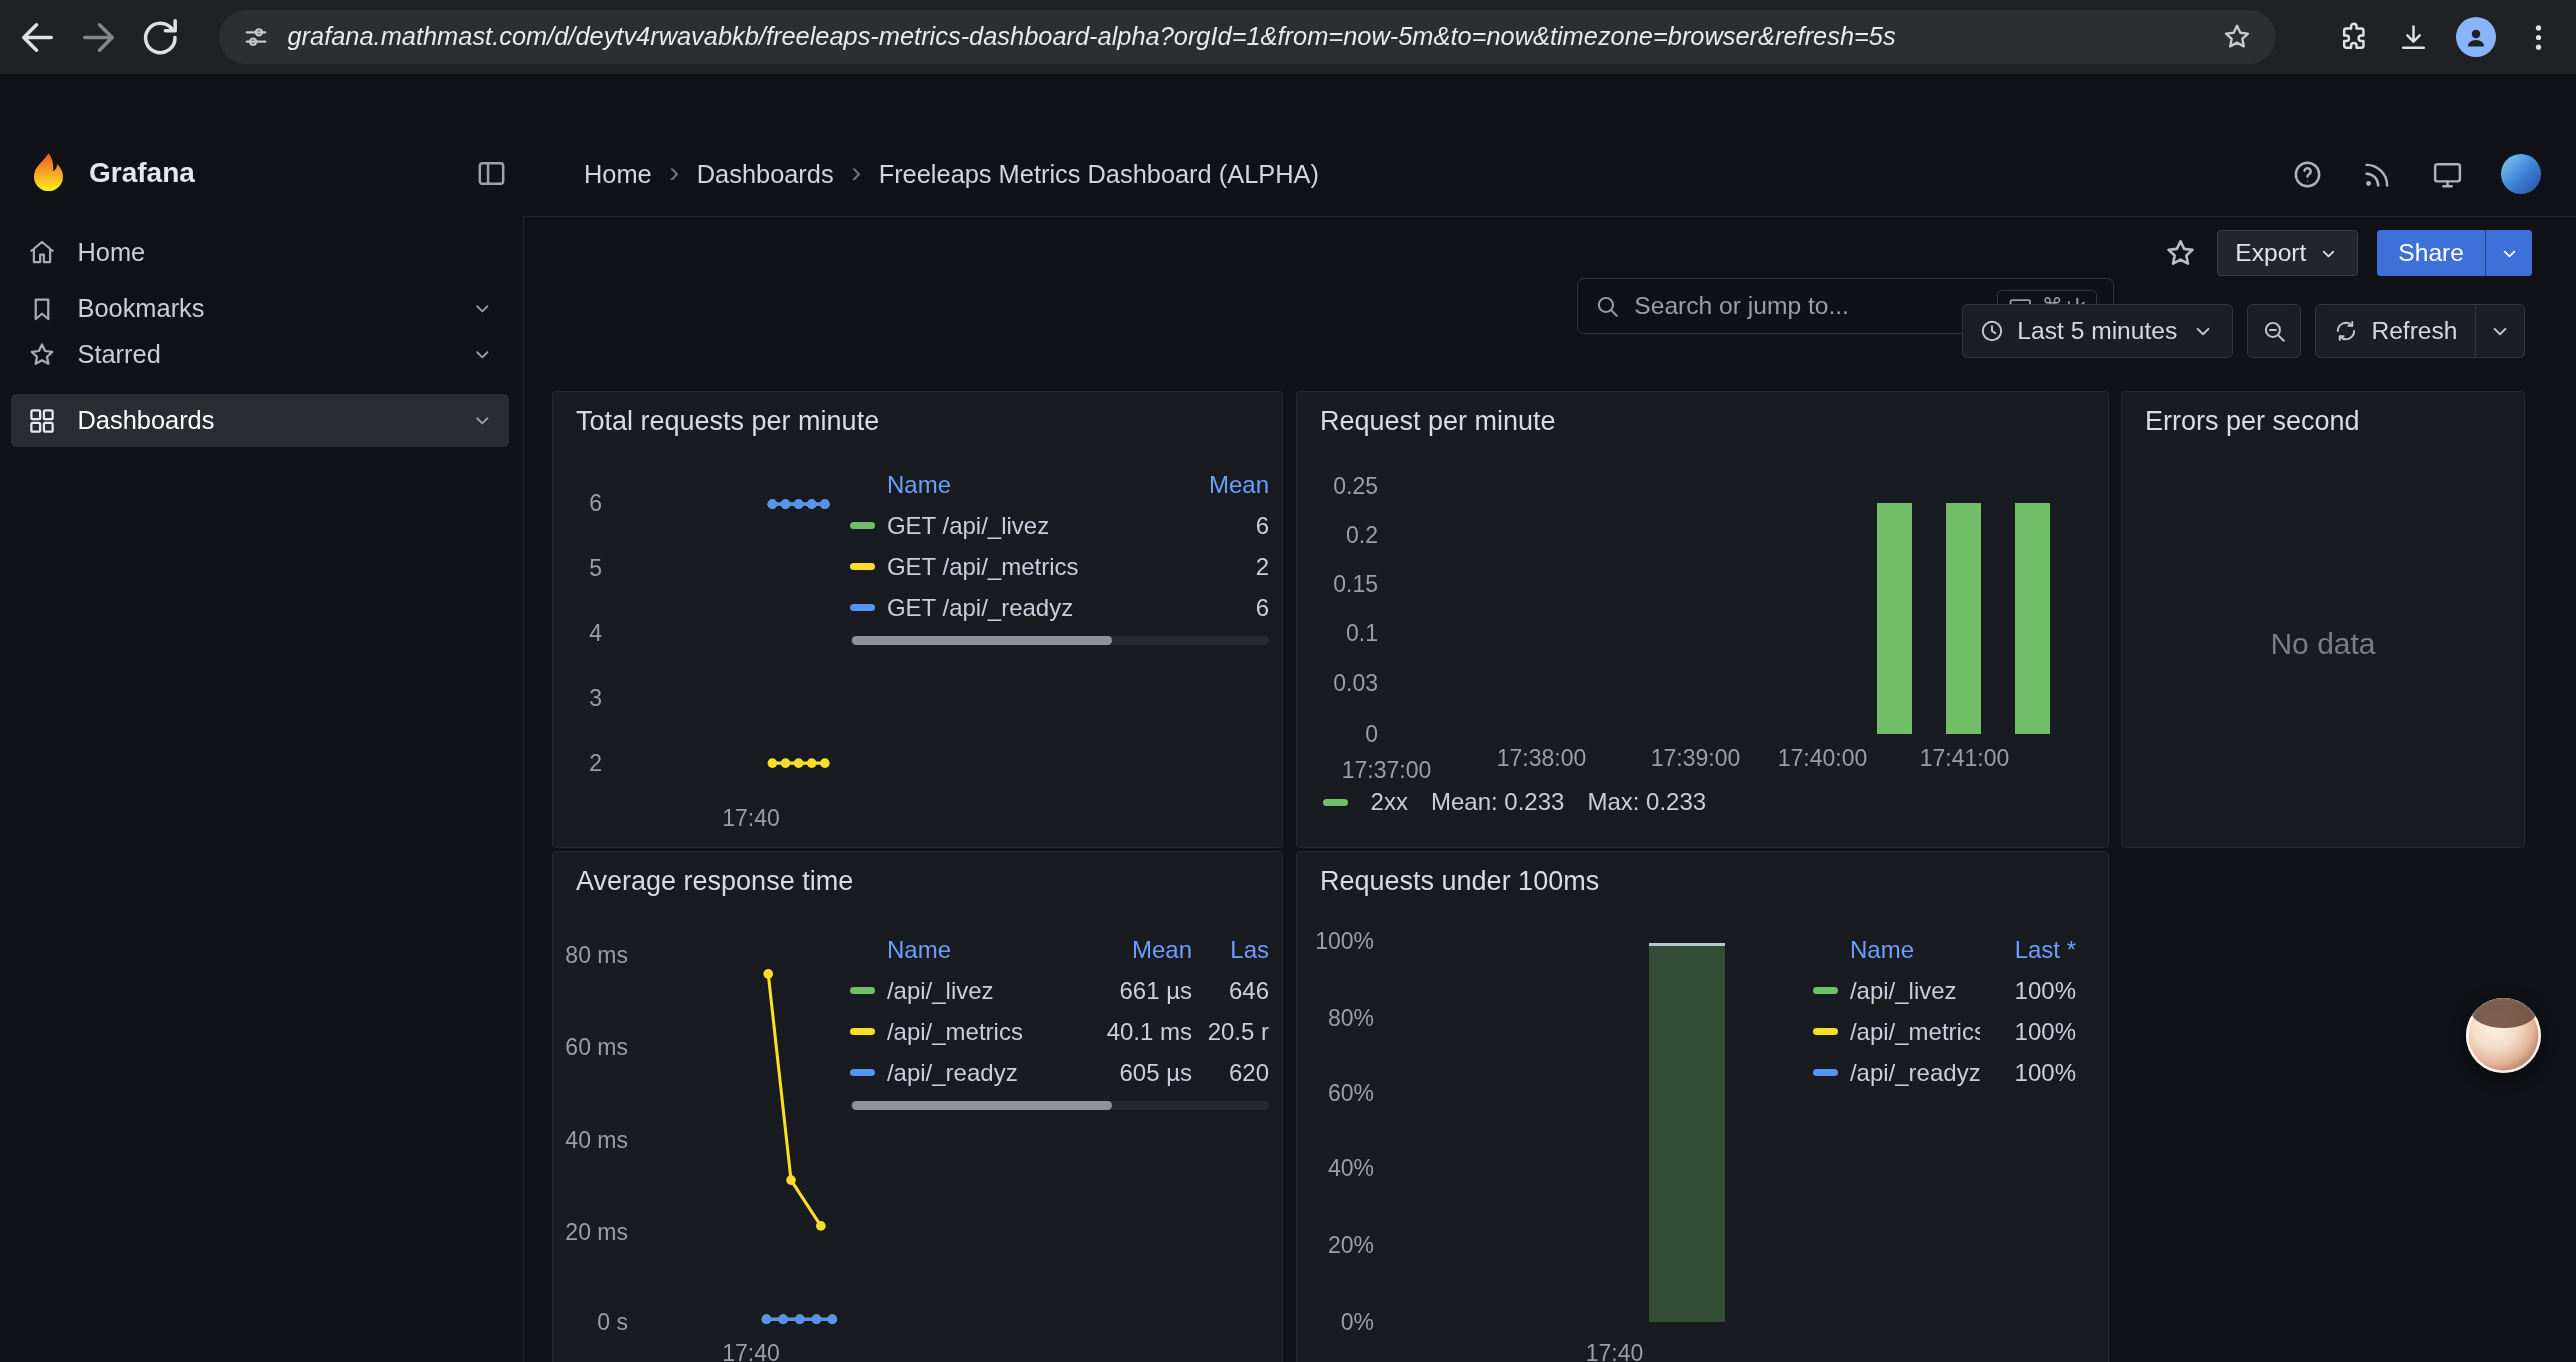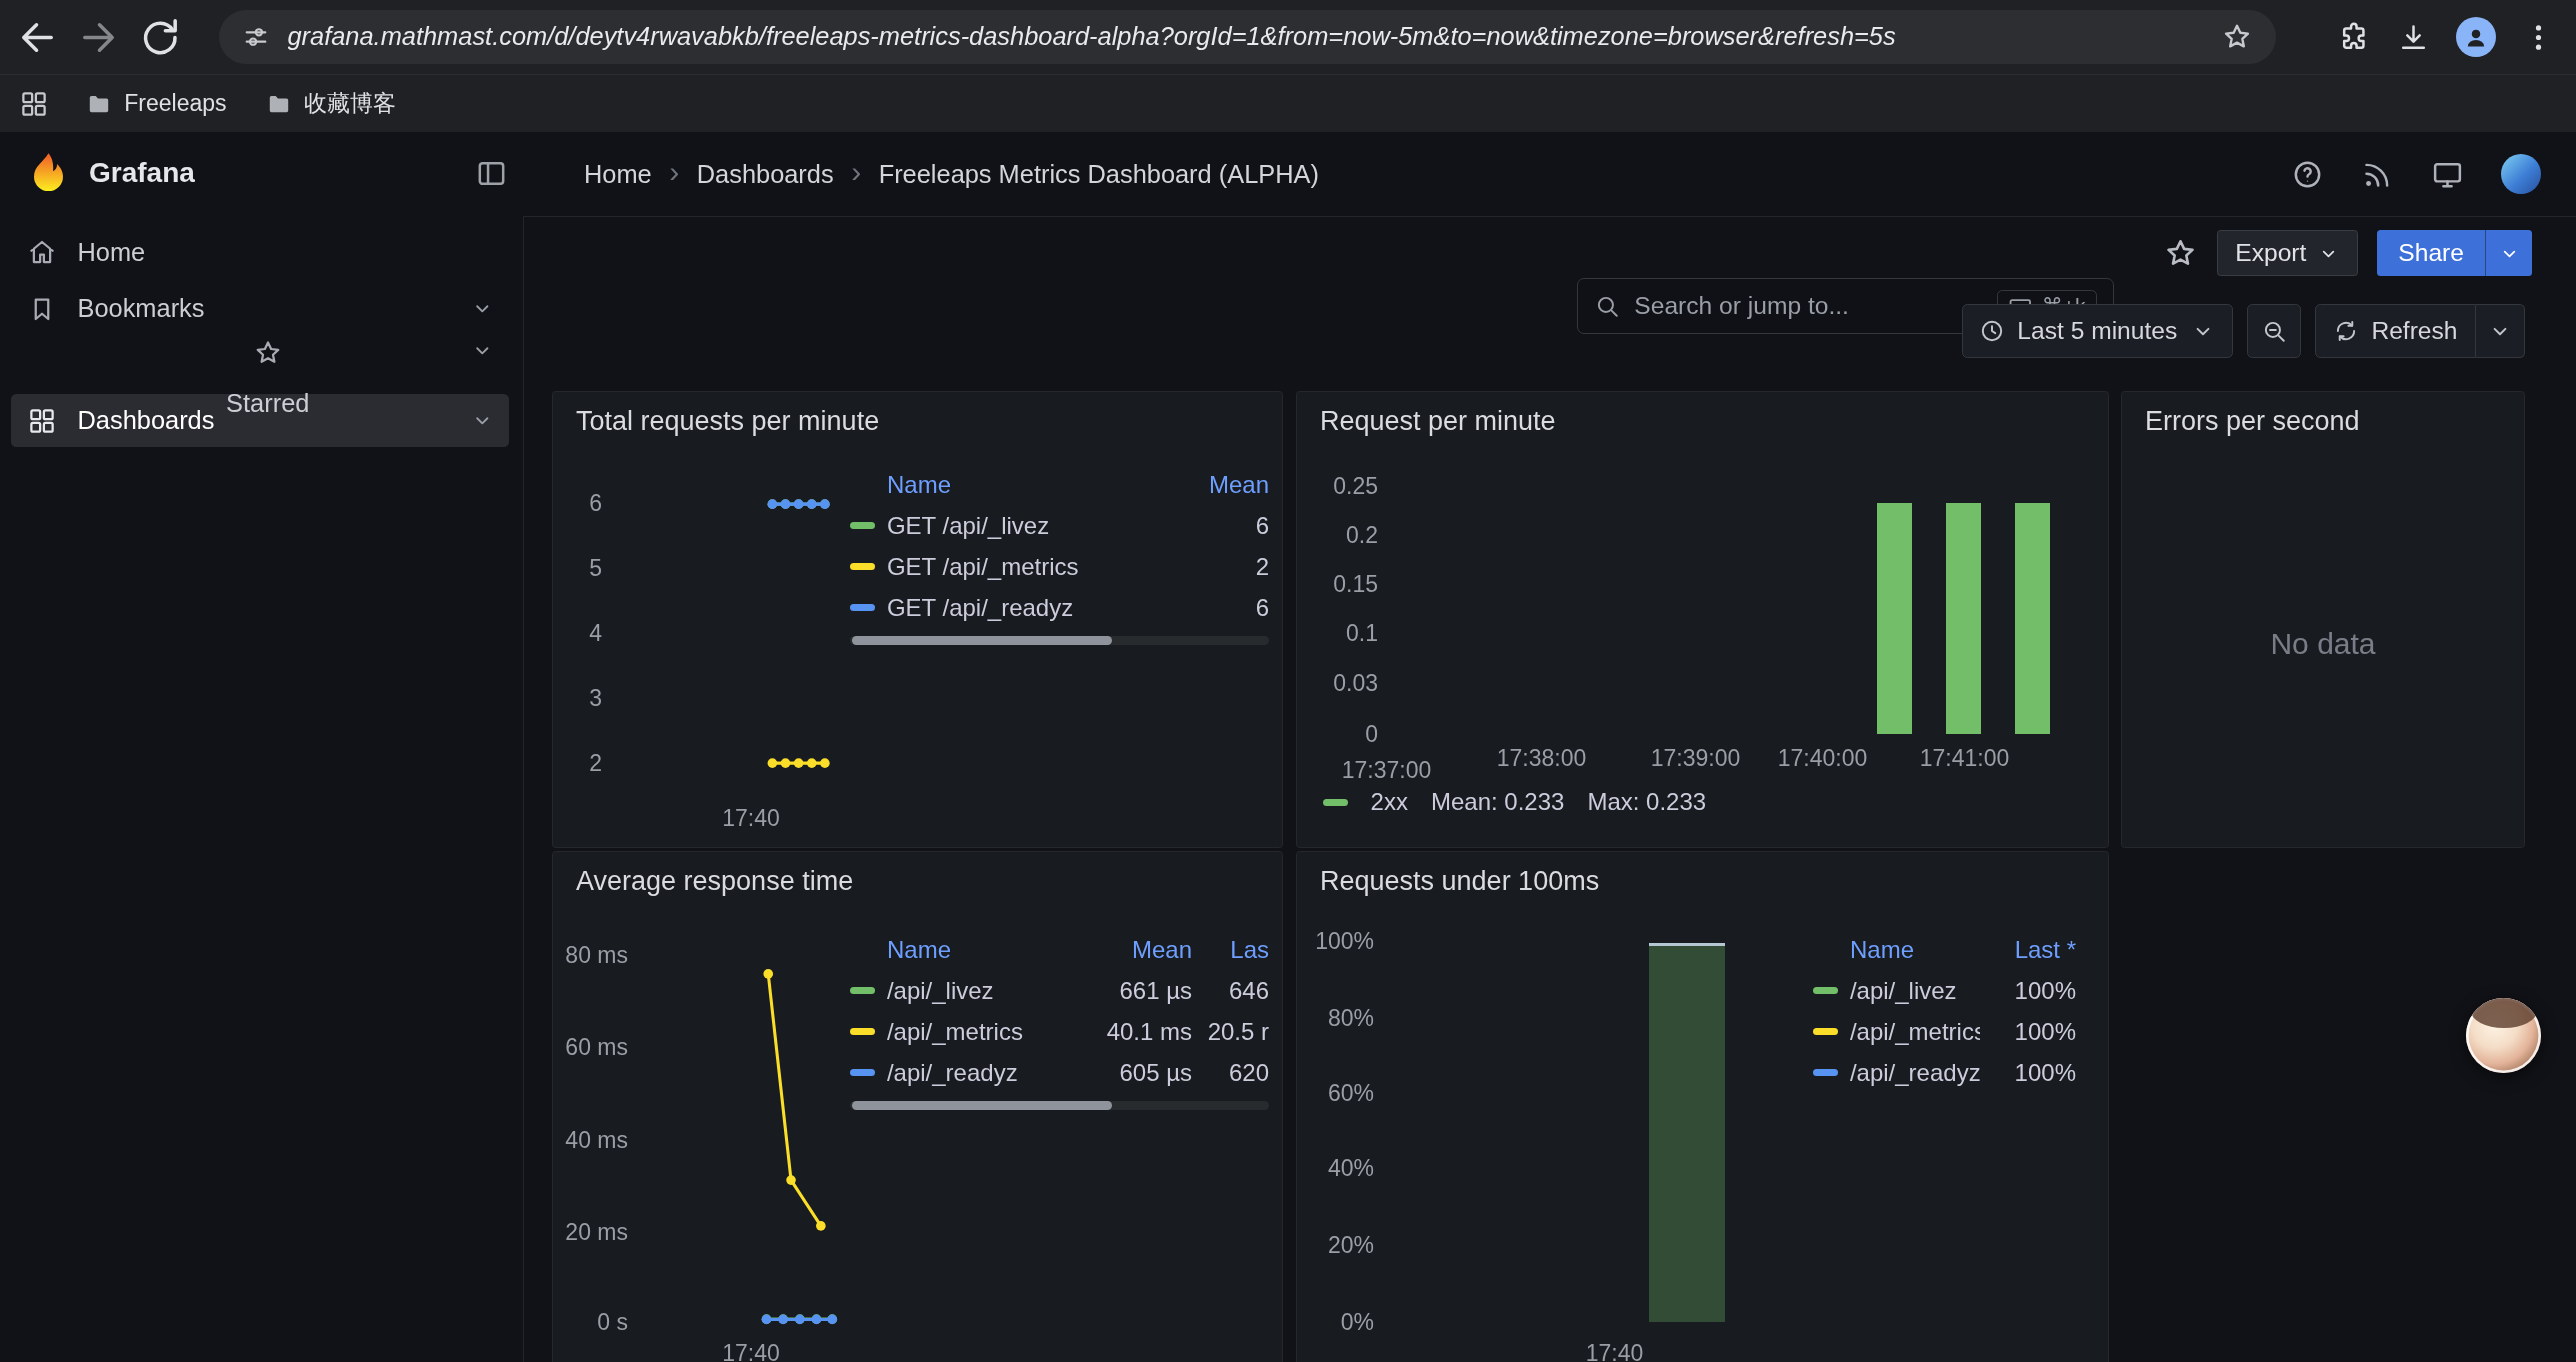--- a/index.html
+++ b/index.html
@@ -151,46 +151,20 @@
       <span class="tb-ico">
           <svg viewBox="0 0 24 24" fill="none" stroke="currentColor" stroke-width="1.8" stroke-linecap="round" stroke-linejoin="round" style="width:100%;height:100%;display:block">
             <circle cx="12" cy="5" r="1.9" fill="currentColor" stroke="none"></circle>
             <circle cx="12" cy="12" r="1.9" fill="currentColor" stroke="none"></circle>
             <circle cx="12" cy="19" r="1.9" fill="currentColor" stroke="none"></circle>
           </svg>
         </span>
     </div>
   </div>
 
-  <div class="b-bookmarks">
-    <span class="bm-apps">
-        <svg viewBox="0 0 24 24" fill="none" stroke="currentColor" stroke-width="1.8" stroke-linecap="round" stroke-linejoin="round" style="width:100%;height:100%;display:block">
-          <rect x="3.5" y="3.5" width="7" height="7" rx="1.2"></rect>
-          <rect x="13.5" y="3.5" width="7" height="7" rx="1.2"></rect>
-          <rect x="3.5" y="13.5" width="7" height="7" rx="1.2"></rect>
-          <rect x="13.5" y="13.5" width="7" height="7" rx="1.2"></rect>
-        </svg>
-      </span>
-    <div class="bm-item">
-      <span class="f-ico">
-          <svg viewBox="0 0 24 24" fill="none" stroke="currentColor" stroke-width="1.8" stroke-linecap="round" stroke-linejoin="round" style="width:100%;height:100%;display:block">
-            <path d="M3.5 6A1.5 1.5 0 0 1 5 4.5h4L11 7h8A1.5 1.5 0 0 1 20.5 8.5V18a1.5 1.5 0 0 1-1.5 1.5H5A1.5 1.5 0 0 1 3.5 18Z" fill="currentColor" stroke="none"></path>
-          </svg>
-        </span>
-      <span>Freeleaps</span>
-    </div>
-    <div class="bm-item">
-      <span class="f-ico">
-          <svg viewBox="0 0 24 24" fill="none" stroke="currentColor" stroke-width="1.8" stroke-linecap="round" stroke-linejoin="round" style="width:100%;height:100%;display:block">
-            <path d="M3.5 6A1.5 1.5 0 0 1 5 4.5h4L11 7h8A1.5 1.5 0 0 1 20.5 8.5V18a1.5 1.5 0 0 1-1.5 1.5H5A1.5 1.5 0 0 1 3.5 18Z" fill="currentColor" stroke="none"></path>
-          </svg>
-        </span>
-      <span>收藏博客</span>
-    </div>
-  </div>
 
   <div class="gf-header">
     <svg class="gf-logo" viewBox="0 0 24 24">
       <defs>
           <linearGradient id="gfg" x1="0" y1="1" x2="0" y2="0">
         <stop offset="0" stop-color="#FCEE1F"></stop>
             <stop offset="1" stop-color="#F05A28"></stop>
       </linearGradient>
         </defs>
       <path d="M12 1.6C9.2 6.4 4.6 8 4.6 13.6a7.4 7.4 0 0 0 14.8 0c0-3-1.5-5-3-6.5 0 2-1 3.2-2.1 3.7.5-3-.4-7.2-2.3-9.2Z" fill="url(#gfg)"></path>
@@ -294,21 +268,21 @@
             <path d="M7 4.5h10V20l-5-4.2L7 20Z"></path>
           </svg>
         </span>
         <span>Bookmarks</span>
         <span class="s-chev">
           <svg viewBox="0 0 24 24" fill="none" stroke="currentColor" stroke-width="1.8" stroke-linecap="round" stroke-linejoin="round" style="width:100%;height:100%;display:block">
             <path d="m7 10 5 5 5-5"></path>
           </svg>
         </span>
       </div>
-      <div class="side-item" style="top: 122px; flex-direction: column;">
+      <div class="side-item" style="top: 112px;">
         <span class="s-ico">
           <svg viewBox="0 0 24 24" fill="none" stroke="currentColor" stroke-width="1.8" stroke-linecap="round" stroke-linejoin="round" style="width:100%;height:100%;display:block">
             <path d="m12 3.6 2.5 5.2 5.7.7-4.2 3.9 1.1 5.6L12 16.2 6.9 19l1.1-5.6L3.8 9.5l5.7-.7Z"></path>
           </svg>
         </span>
         <span>Starred</span>
         <span class="s-chev">
           <svg viewBox="0 0 24 24" fill="none" stroke="currentColor" stroke-width="1.8" stroke-linecap="round" stroke-linejoin="round" style="width:100%;height:100%;display:block">
             <path d="m7 10 5 5 5-5"></path>
           </svg>

